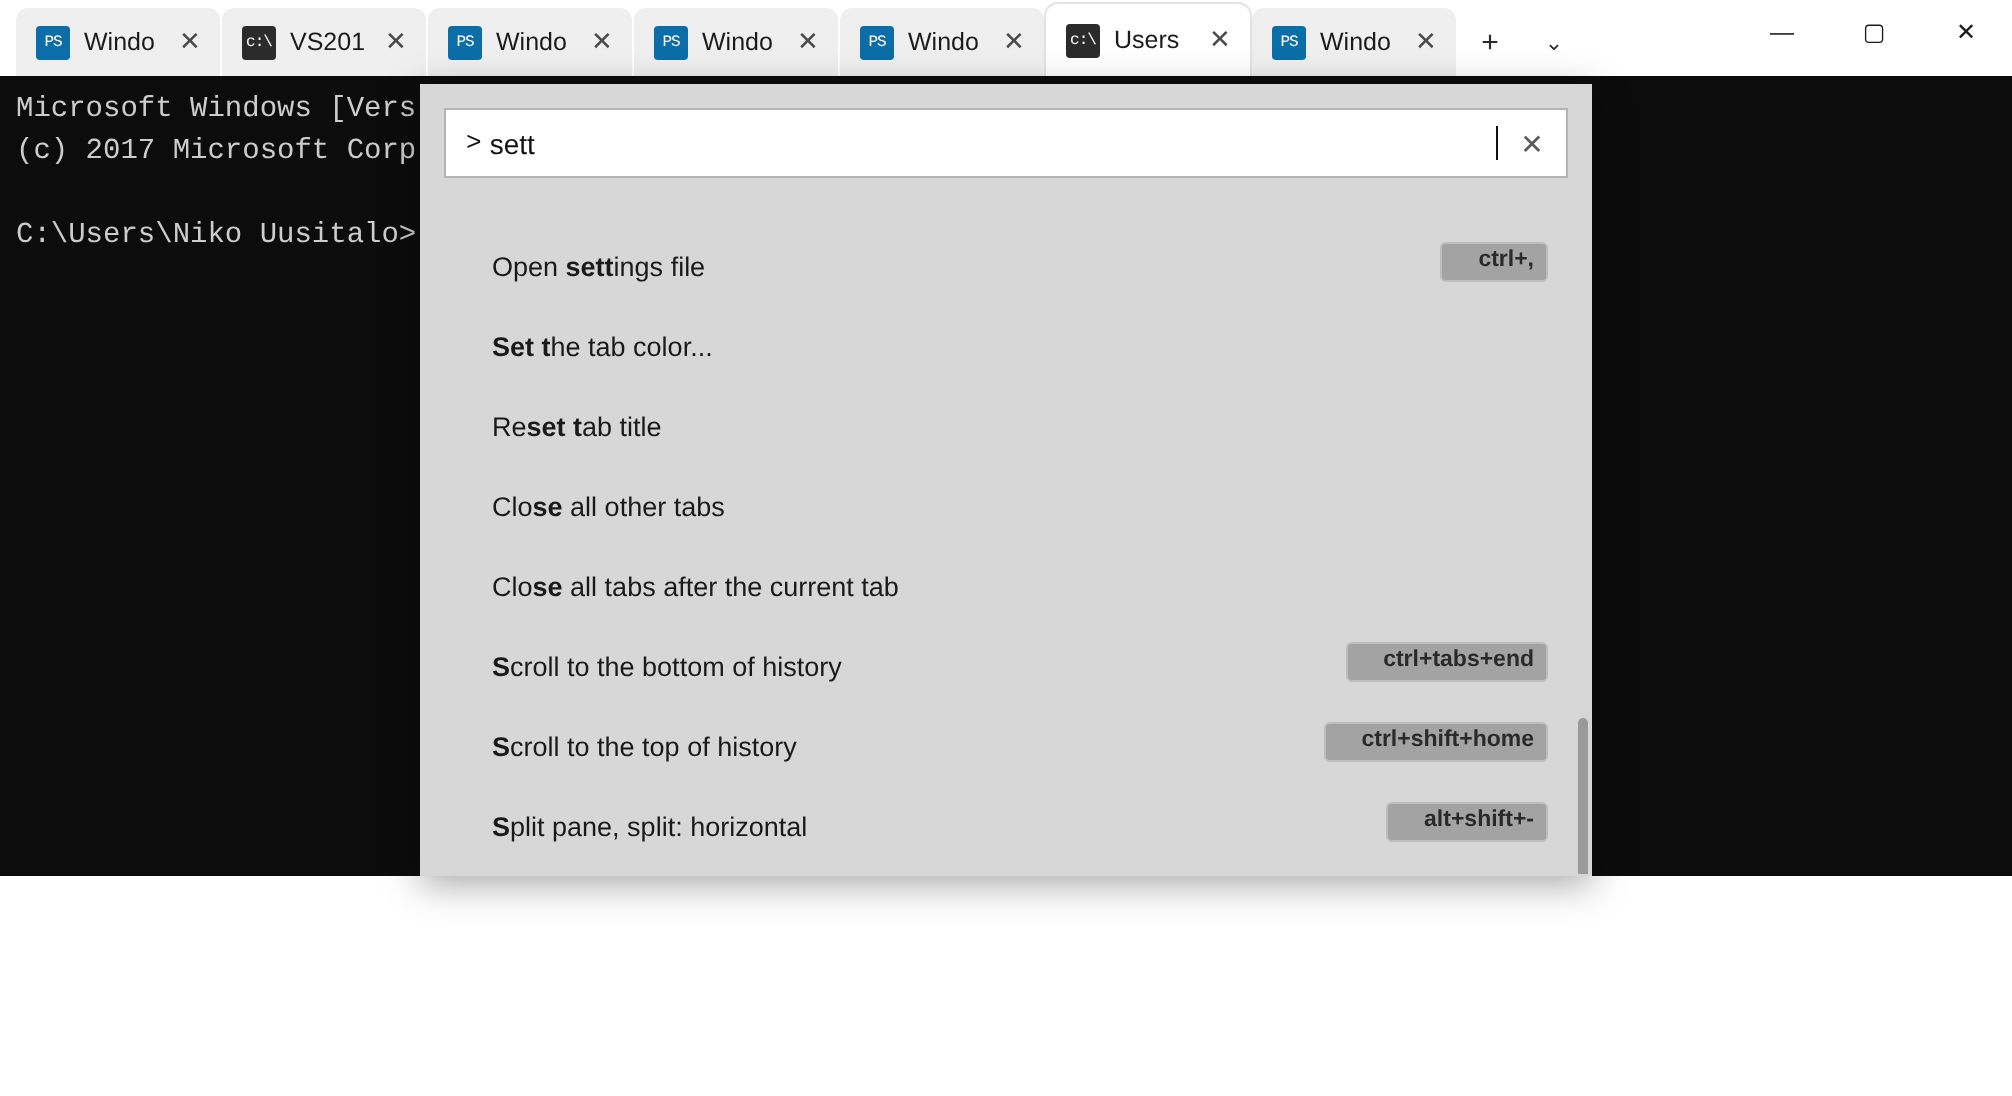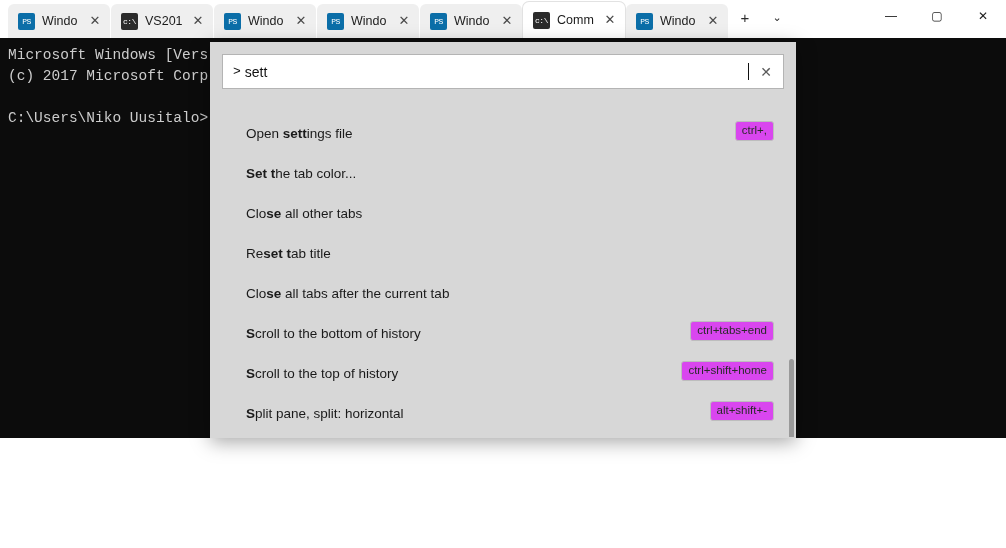--- a/index.html
+++ b/index.html
@@ -15,21 +15,21 @@
     width: 1006px; height: 548px;
     background: #ffffff;
   }
 
   
   .titlebar {
     position: absolute; top: 0; left: 0;
     width: 1006px; height: 38px;
     background: #ffffff;
     display: flex;
-    align-items: flex-start;
+    align-items: flex-end;
   }
   .tabstrip {
     display: flex;
     align-items: flex-end;
     height: 38px;
     padding-left: 8px;
   }
   .tab {
     position: relative;
     display: flex;
@@ -191,26 +191,27 @@
   .pitem .plabel {
     flex: 1 1 auto;
     white-space: nowrap;
     overflow: hidden;
   }
   .pitem .plabel b { font-weight: bold; }
   .pitem .pkeys {
     flex: 0 0 auto;
     font-size: 11.5px;
     color: #2a2a2a;
-    background: #d946ef;
+    background: #a3a3a3;
     border: 1px solid #bdbdbd;
     border-radius: 3px;
-    padding: 2px 6px 3px 6px;
+    padding: 2px 6px 3px 18px;
     font-family: "Liberation Sans", sans-serif;
     line-height: 13px;
+    font-weight: bold;
   }
   .palette-scrollbar {
     position: absolute;
     right: 2px; top: 260px;
     width: 5px; height: 126px;
     background: #9a9a9a;
     border-radius: 3px;
   }
 </style>
 </head>
@@ -240,21 +241,21 @@
           <span class="tablabel">Windo</span>
           <span class="tabclose">✕</span>
         </div>
         <div class="tab">
           <span class="tabicon">PS</span>
           <span class="tablabel">Windo</span>
           <span class="tabclose">✕</span>
         </div>
         <div class="tab active">
           <span class="tabicon cmd">c:\</span>
-          <span class="tablabel">Comm</span>
+          <span class="tablabel">Users</span>
           <span class="tabclose">✕</span>
         </div>
         <div class="tab">
           <span class="tabicon">PS</span>
           <span class="tablabel">Windo</span>
           <span class="tabclose">✕</span>
         </div>
       </div>
     <div class="newtab">+</div>
     <div class="tabmenu">⌄</div>
@@ -281,24 +282,24 @@
     </div>
     <div class="palette-list" id="cmdlist">
       <div class="pitem">
           <span class="plabel">Open <b>sett</b>ings file</span>
           <span class="pkeys">ctrl+,</span>
         </div>
         <div class="pitem">
           <span class="plabel"><b>Set t</b>he tab color...</span>
         </div>
         <div class="pitem">
+          <span class="plabel">Re<b>set t</b>ab title</span>
+        </div>
+        <div class="pitem">
           <span class="plabel">Clo<b>se</b> all other tabs</span>
-        </div>
-        <div class="pitem">
-          <span class="plabel">Re<b>set t</b>ab title</span>
         </div>
         <div class="pitem">
           <span class="plabel">Clo<b>se</b> all tabs after the current tab</span>
         </div>
         <div class="pitem">
           <span class="plabel"><b>S</b>croll to the bottom of history</span>
           <span class="pkeys">ctrl+tabs+end</span>
         </div>
         <div class="pitem">
           <span class="plabel"><b>S</b>croll to the top of history</span>

